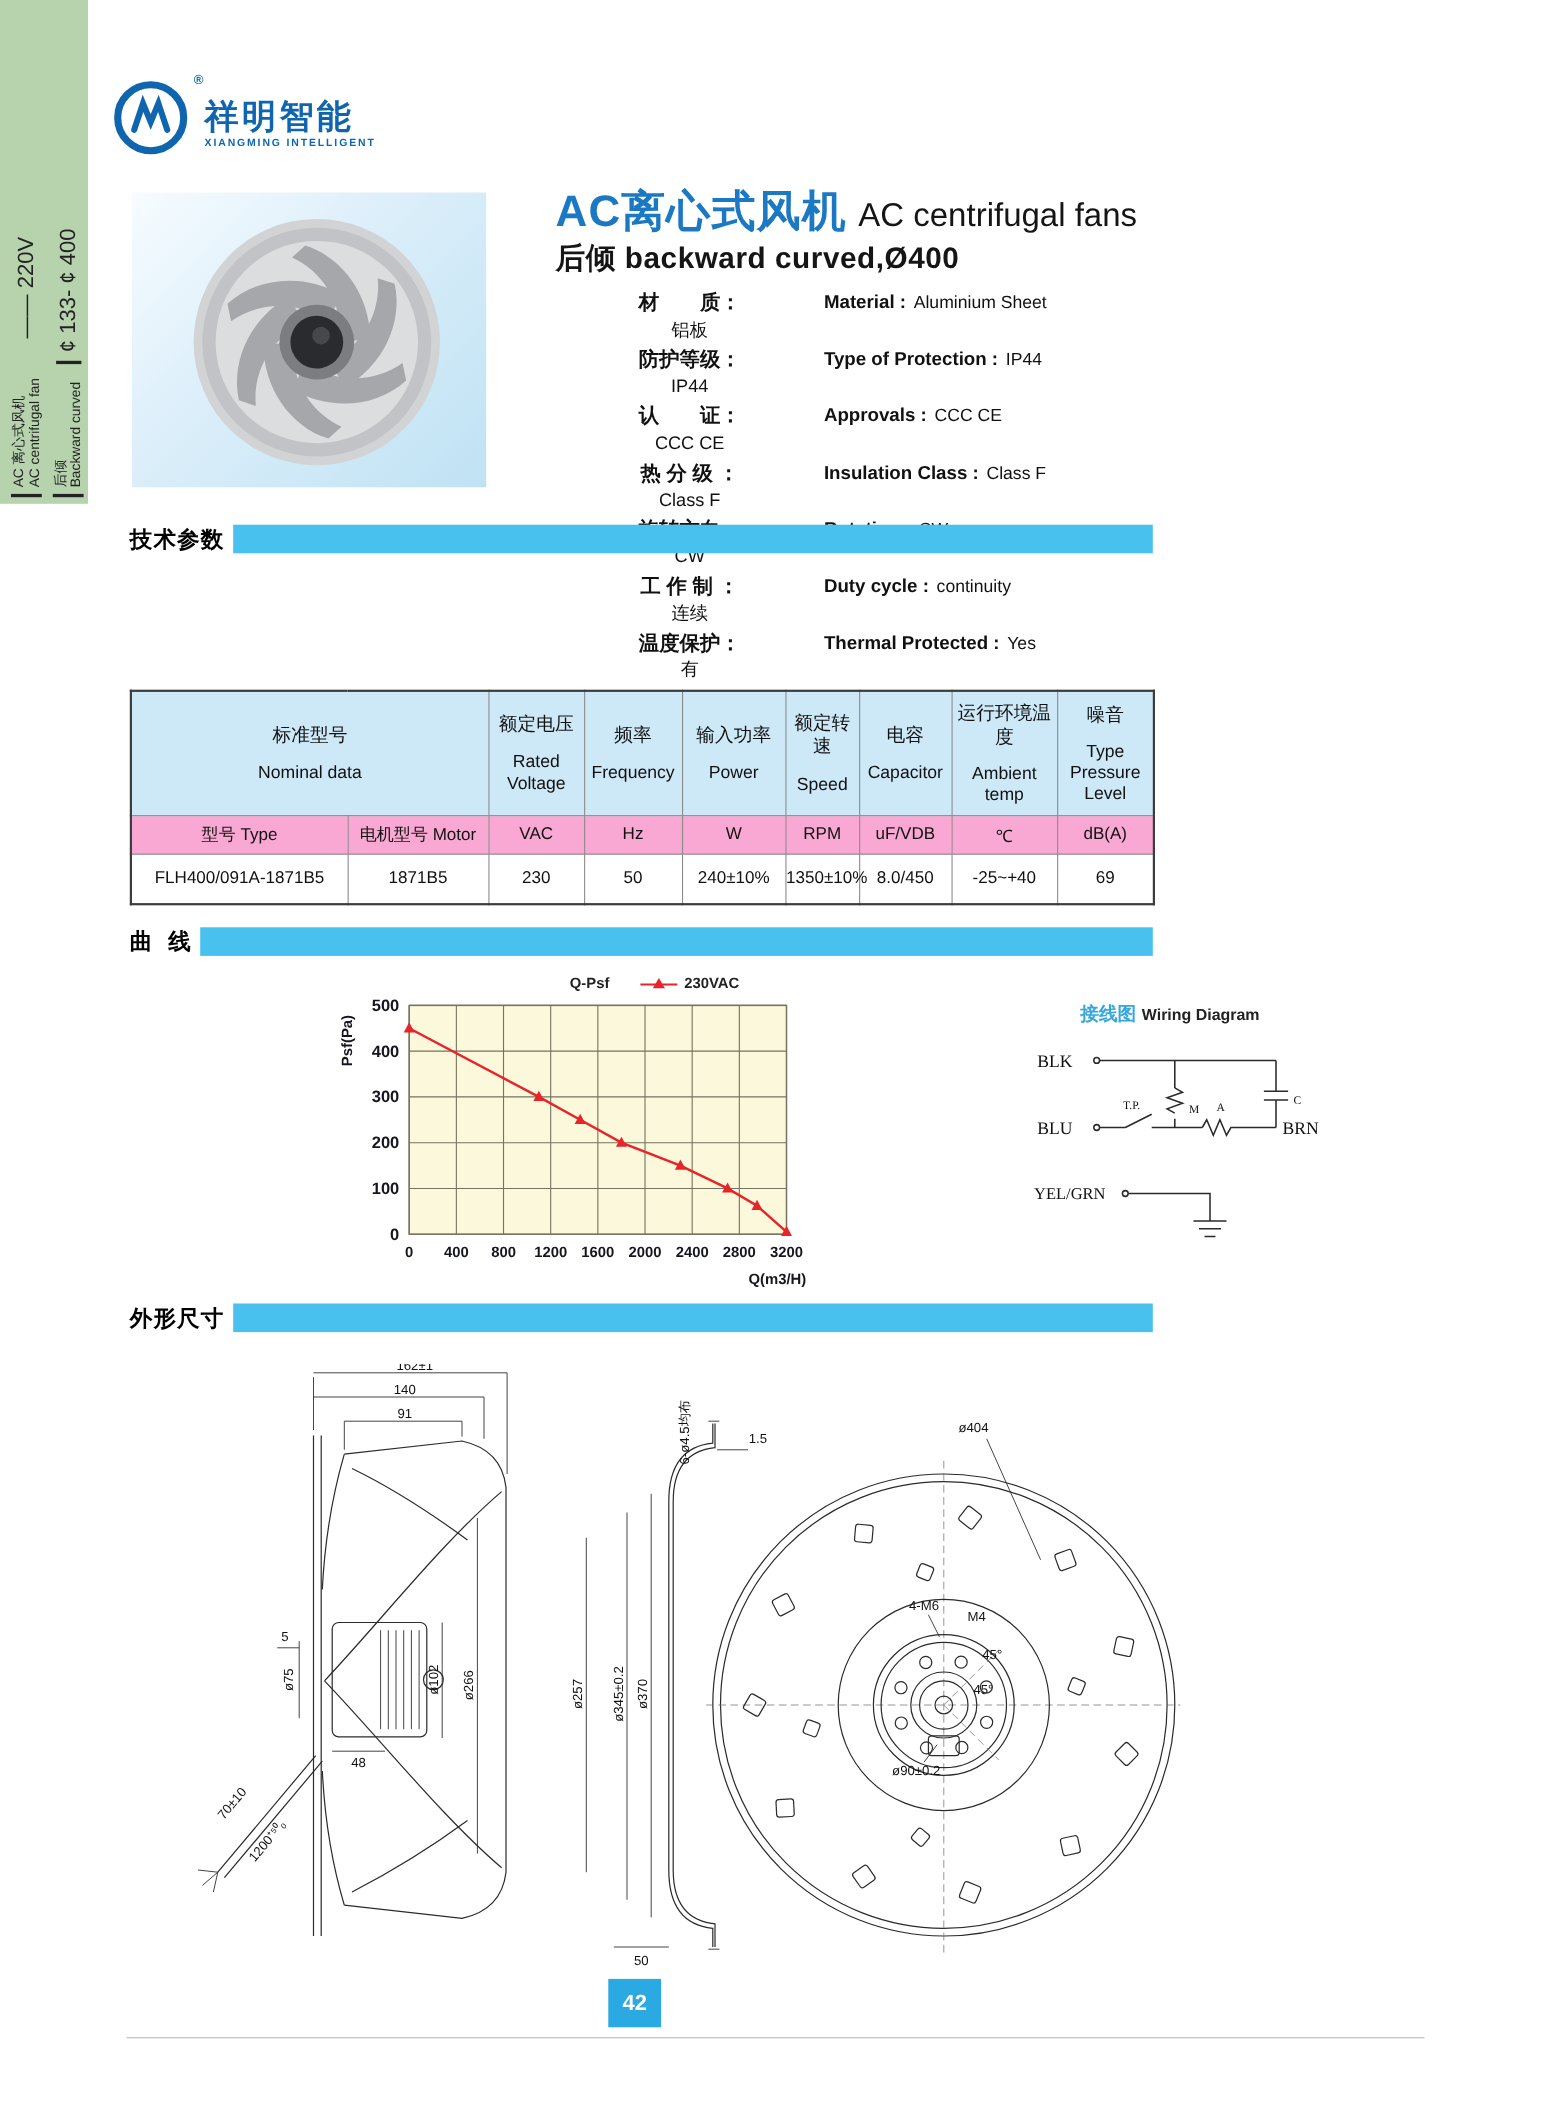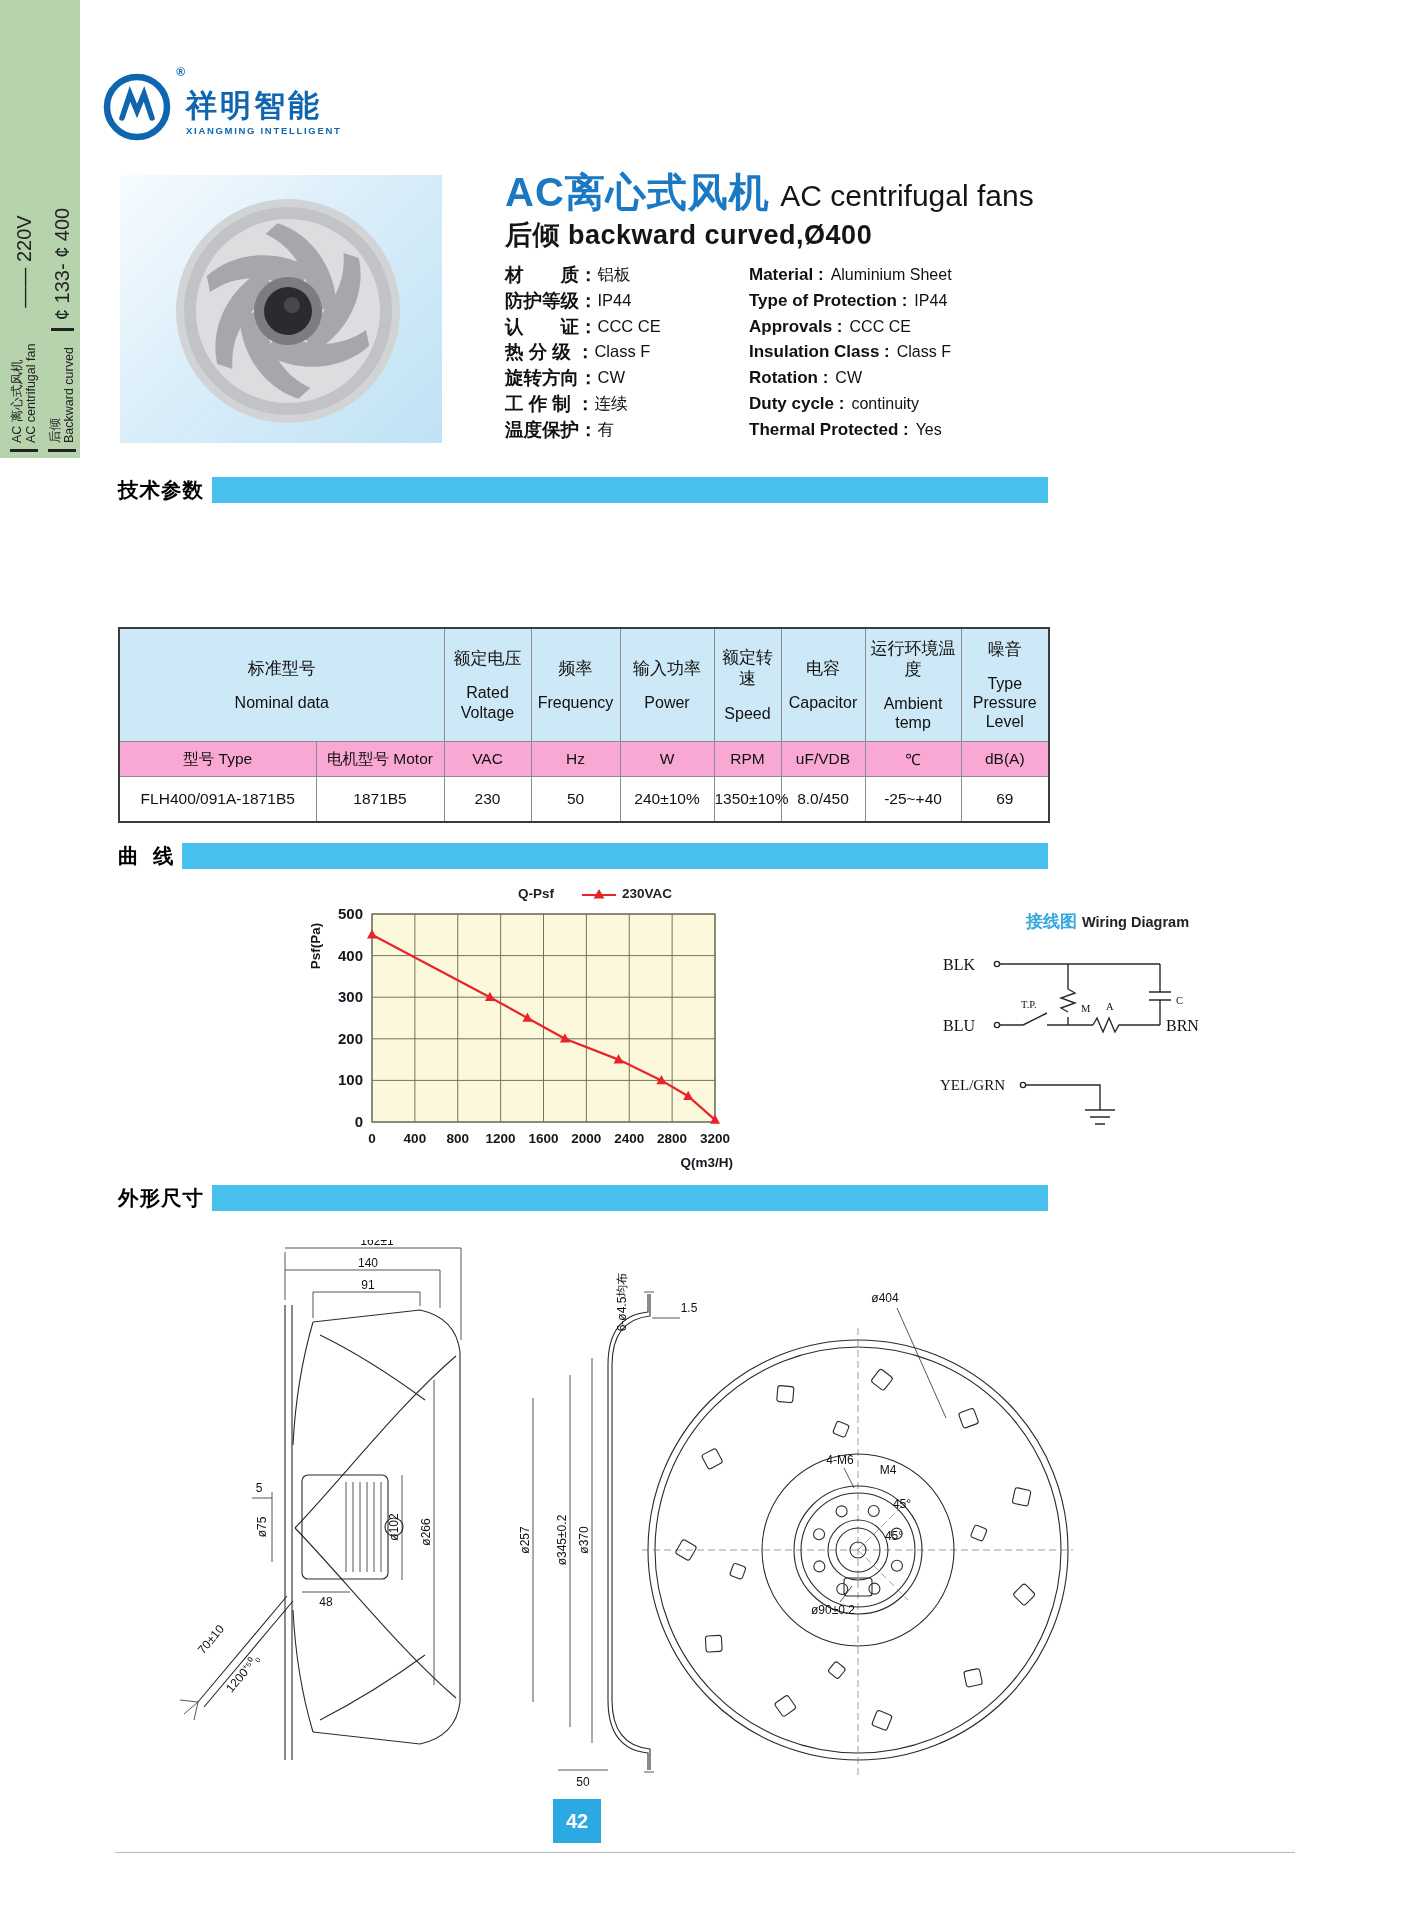--- a/index.html
+++ b/index.html
@@ -26,21 +26,21 @@
   .product{position:absolute;left:120px;top:175px;width:322px;height:268px;
            background:linear-gradient(135deg,#f7fcff 0%,#ddeffa 40%,#bfe2f4 100%);}
   
   .titleblock{position:absolute;left:505px;top:170px;width:560px;}
   .t-line1{white-space:nowrap;line-height:1.1;}
   .t-zh{font-size:40px;font-weight:bold;color:#1b79c3;letter-spacing:1px;}
   .t-en{font-size:30px;color:#151515;margin-left:6px;}
   .t-sub{font-size:27px;font-weight:bold;color:#151515;margin-top:3px;letter-spacing:.5px;}
   .specs{margin-top:9px;}
   .sp-row{display:flex;line-height:25.8px;}
-  .sp-zh{width:244px;display:flex;align-items:center;}
+  .sp-zh{width:244px;display:flex;align-items:center;flex-direction:column;}
   .sp-zl{font-size:18.5px;font-weight:bold;white-space:pre;}
   .sp-zv{font-size:16.5px;}
   .sp-en{display:flex;align-items:baseline;}
   .sp-el{font-size:17px;font-weight:bold;white-space:pre;}
   .sp-ev{font-size:16px;margin-left:7px;}
   
   .sec{position:absolute;left:118px;width:930px;display:flex;align-items:center;}
   .sec-t{font-size:20.5px;font-weight:bold;color:#000;margin-right:8px;white-space:pre;letter-spacing:1px;}
   .sec-bar{flex:1;height:26px;background:#49c1ef;}
   #sec-tech{top:476px;} #sec-curve{top:842px;} #sec-dims{top:1184px;}
@@ -56,21 +56,21 @@
   .he{font-size:16px;line-height:1.2;}
   
   .legend{position:absolute;left:518px;top:886px;display:flex;align-items:center;
           font-size:13.5px;font-weight:bold;color:#222;}
   .legend .lg1{margin-right:28px;}
   .legend svg{margin-right:6px;}
   #curve-svg{position:absolute;left:308px;top:900px;}
   text.tick{font-family:"Liberation Sans",sans-serif;font-size:13.5px;font-weight:bold;fill:#15151f;}
   text.ytick{font-size:15px;}
   
-  .wiring-title{position:absolute;left:1026px;top:910px;white-space:nowrap;}
+  .wiring-title{position:absolute;left:982px;top:910px;white-space:nowrap;}
   .wt-zh{font-size:17px;font-weight:bold;color:#35a7dc;}
   .wt-en{font-size:14.5px;font-weight:bold;color:#222;margin-left:5px;}
   #wiring-svg{position:absolute;left:935px;top:942px;}
   .wline{stroke:#2a2a2a;stroke-width:1.4;fill:none;}
   .wlabel{font-family:"Liberation Serif",serif;font-size:16px;fill:#111;}
   .wsmall{font-family:"Liberation Serif",serif;font-size:10.5px;fill:#111;}
   
   #drw{position:absolute;left:140px;top:1240px;}
   .dl{stroke:#2b2b2b;stroke-width:1.1;fill:none;}
   .dd{stroke:#2b2b2b;stroke-width:.8;fill:none;}

